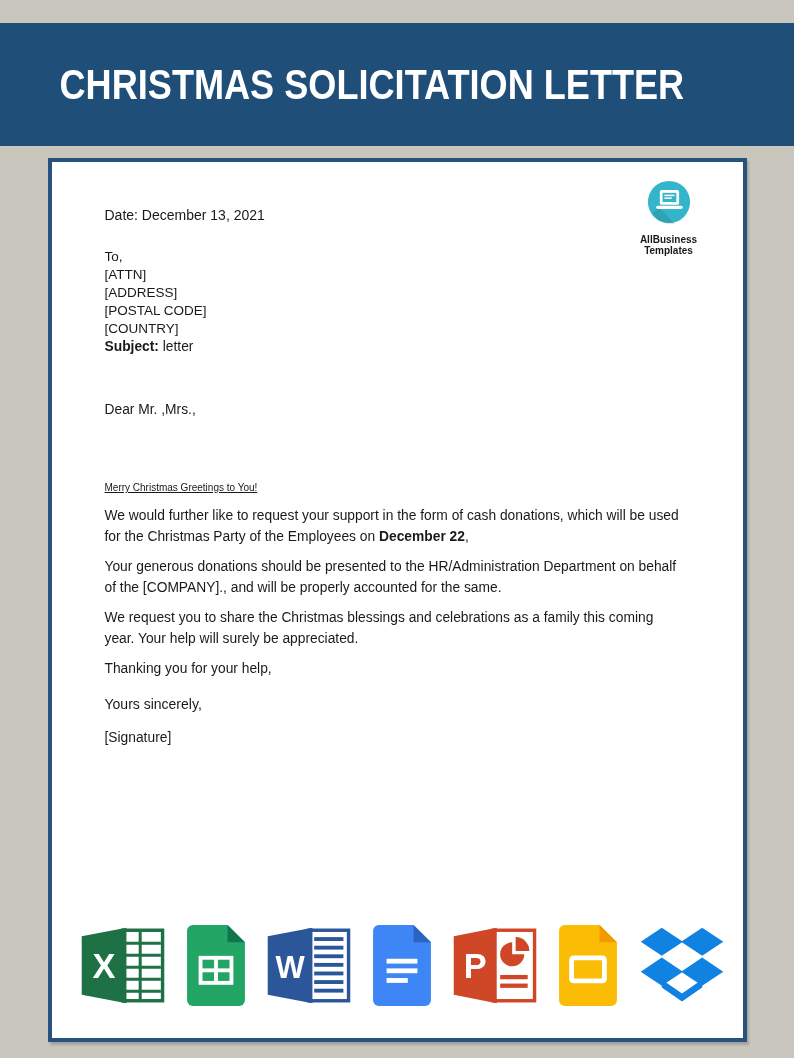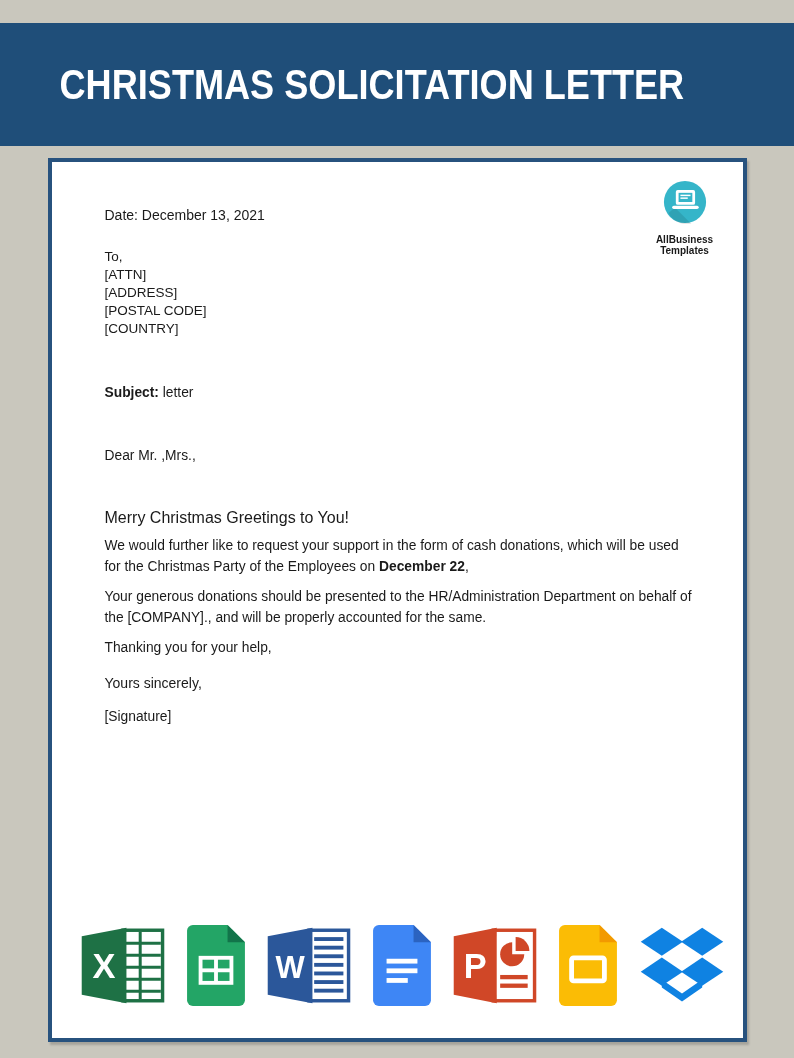--- a/index.html
+++ b/index.html
@@ -23,35 +23,35 @@
     transform:scaleX(0.84);transform-origin:center;
   }
   
   .page{
     box-sizing:border-box;
     width:699px;height:884px;
     margin:12px auto 0;
     background:#ffffff;
     border:4px solid #27527e;
     position:relative;
-    padding:0 44px 0 53px;
+    padding:0 60px 0 53px;
     box-shadow:2px 3px 2px rgba(0,0,0,0.18);
   }
   .letter-head{margin-top:44px;position:relative;}
   .date-line{font-size:14px;line-height:18px;}
   
   .logo{position:absolute;top:-26px;right:-32px;width:92px;text-align:center;}
   .logo-circle{width:44px;height:44px;margin:0 auto;}
   .logo-text{font-size:10px;line-height:11px;color:#1a1a1a;margin-top:10px;font-weight:700;}
   
   .recipient{margin-top:24px;font-size:13.5px;line-height:18px;}
-  .subject{margin-top:46px;font-size:13.8px;line-height:18px;}
+  .subject{font-size:13.8px;line-height:18px;}
   .subject .lbl{font-weight:700;}
   .salutation{margin-top:45px;font-size:13.8px;line-height:18px;}
-  .greeting{margin-top:44px;font-size:16px;line-height:18px;}
+  .greeting{margin-top:60px;font-size:10px;line-height:18px;text-decoration:underline;}
   .paras{margin-top:8px;}
   .paras p{margin:0 0 9px;font-size:13.8px;line-height:21px;}
   .closing{margin-top:16px;font-size:14px;line-height:18px;}
   .name-line{margin-top:15px;font-size:13.8px;line-height:18px;}
   .signature-line{margin-top:16px;font-size:13.8px;line-height:18px;}
   b{font-weight:700;}
   
   .icons-row{
     position:absolute;left:28px;right:16px;bottom:32px;
     display:flex;justify-content:space-between;align-items:center;
@@ -101,20 +101,21 @@
     <span class="lbl">Subject:</span><span> letter</span>
   </div>
 
   <div class="salutation">Dear Mr. ,Mrs.,</div>
 
   <div class="greeting">Merry Christmas Greetings to You!</div>
 
   <div class="paras">
     <p><span>We would further like to request your support in the form of cash donations, which will be used for the Christmas Party of the Employees on </span><b>December 22</b><span>,</span></p>
     <p>Your generous donations should be presented to the  HR/Administration Department on behalf of the [COMPANY]., and will be properly accounted for the same.</p>
+    <p>We request you to share the Christmas blessings and celebrations as a family this coming year. Your help will surely be appreciated.</p>
     <p>Thanking you for your help,</p>
   </div>
 
   <div class="closing">Yours sincerely,</div>
   <div class="signature-line">[Signature]</div>
 
   <div class="icons-row">
 
     <div aria-label="Microsoft Excel">
       <svg viewBox="0 0 100 94" width="86" height="81">

